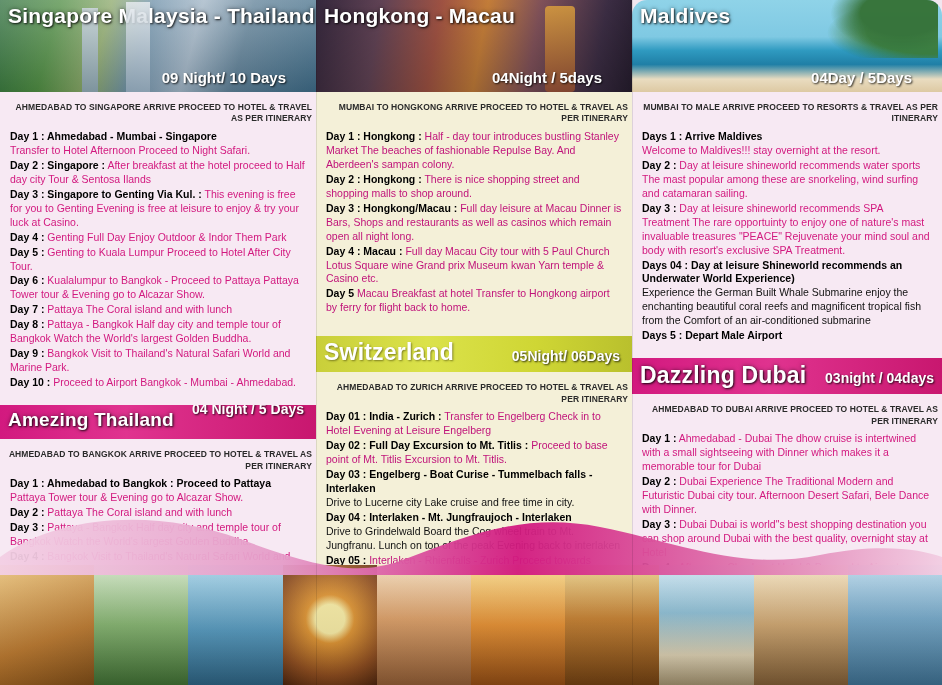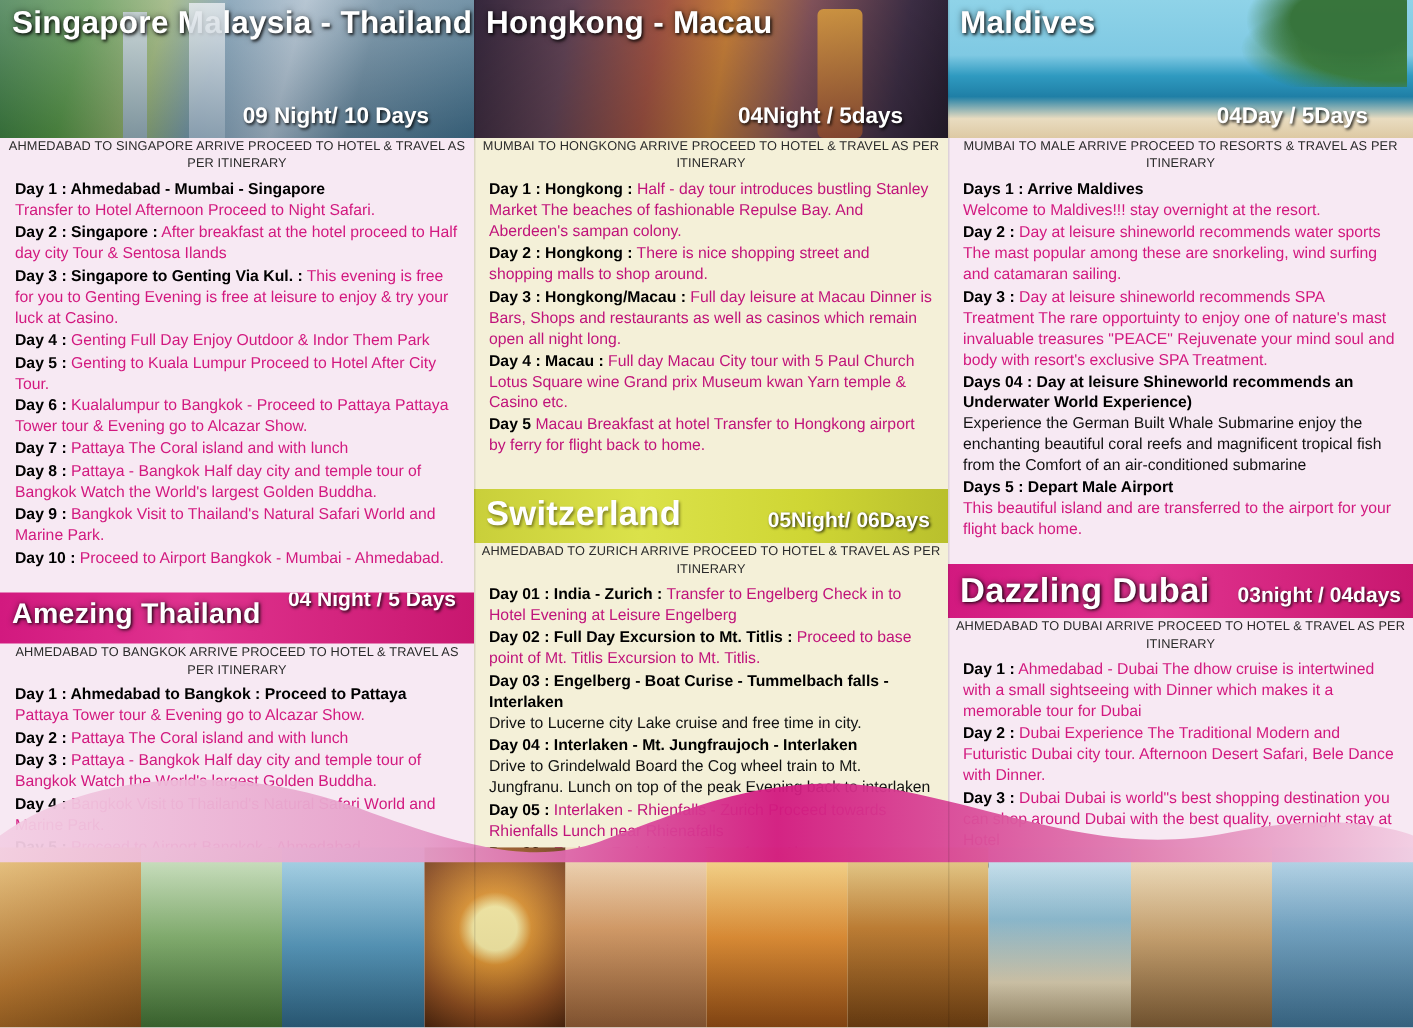--- a/index.html
+++ b/index.html
@@ -16,21 +16,21 @@
     display: flex;
     background: #f2e6ef;
   }
   .panel {
     position: relative;
     height: 685px;
     overflow: hidden;
   }
   .panel.left   { width: 316px; background: #f7e9f3; }
   .panel.mid    { width: 316px; background: #f4f0d8; }
-  .panel.right  { width: 310px; background: #f7e9f3; }
+  .panel.right  { width: 310px; background: #f7e9f3; border-radius: 15px; }
 
   
   .photo {
     position: relative;
     height: 92px;
     overflow: hidden;
   }
   .photo .title {
     position: absolute;
     left: 8px; top: 4px;
@@ -101,26 +101,26 @@
   }
   .ph-switz .duration { bottom:8px; right:12px; font-size:14px; color:#fff; }
 
   .ph-dubai {
     background: linear-gradient(90deg,#d2197f 0%, #e0338f 45%, #c8176f 100%);
     height: 36px;
   }
   .ph-dubai .title { top:4px; font-size:23px; }
   .ph-dubai .duration { bottom:8px; right:8px; font-size:14px;text-align:center; }
   .route {
-    text-align: center;
+    text-align: right;
     font-size: 8.5px;
-    font-weight: normal;
+    font-weight: bold;
     color: #2a2a2a;
     line-height: 1.35;
-    padding: 0 4px 5px 4px;
+    padding: 10px 4px 5px 4px;
     letter-spacing: .1px;
   }
   .days { padding: 0 10px 8px 10px; }
   .day {
     font-size: 10.5px;
     line-height: 1.33;
     color: #111111;
     margin: 0 0 1px 0;
   }
   .day b { color: #000; }
@@ -259,21 +259,21 @@
       <div class="duration">04Day / 5Days</div>
     </div>
 
     <div class="route">MUMBAI TO MALE  ARRIVE PROCEED TO RESORTS &amp; TRAVEL AS PER ITINERARY</div>
 
     <div class="days">
       <div class="day"><b>Days 1 :  Arrive Maldives</b><br><span class="body">Welcome to Maldives!!!  stay overnight at the resort.</span></div>
       <div class="day"><b>Day 2 :</b> <span class="body">Day at leisure shineworld recommends water sports The mast popular among these are snorkeling, wind surfing and catamaran sailing.</span></div>
       <div class="day"><b>Day 3 :</b> <span class="body">Day at leisure shineworld recommends SPA Treatment The rare opportuinty to enjoy one of nature's mast invaluable treasures "PEACE" Rejuvenate your mind soul and body with resort's exclusive SPA Treatment.</span></div>
       <div class="day"><b>Days 04 : Day at leisure Shineworld recommends an Underwater World Experience)</b><br><span class="plain">Experience the German Built Whale Submarine enjoy the enchanting beautiful coral reefs and magnificent tropical fish from the Comfort of an air-conditioned submarine</span></div>
-      <div class="day"><b>Days 5 : Depart Male Airport</b><br><span class="body">This beautiful island and are transferred to the airport for your flight back home.</span></div>
+      <div class="day"><b>Days 5 : Depart Male Airport</b><br></div>
     </div>
 
     <div class="spacer-sm"></div>
 
     <div class="photo ph-dubai">
       <div class="title">Dazzling Dubai</div>
       <div class="duration">03night / 04days</div>
     </div>
 
     <div class="route">AHMEDABAD TO DUBAI  ARRIVE PROCEED TO HOTEL &amp; TRAVEL AS PER ITINERARY</div>

